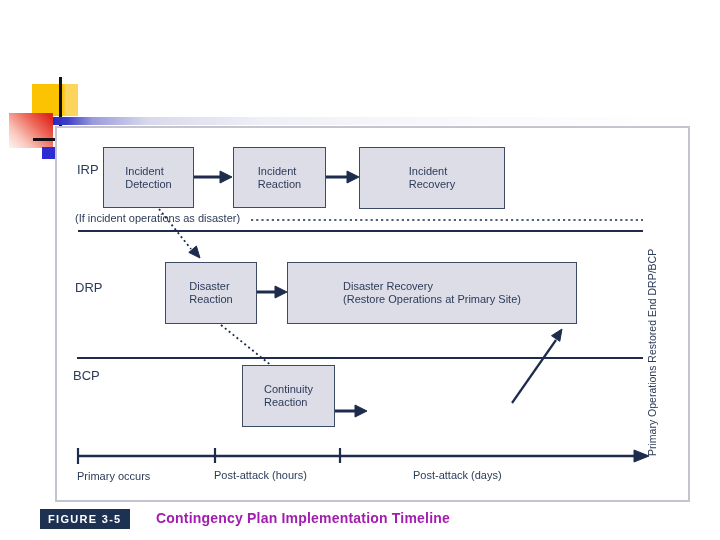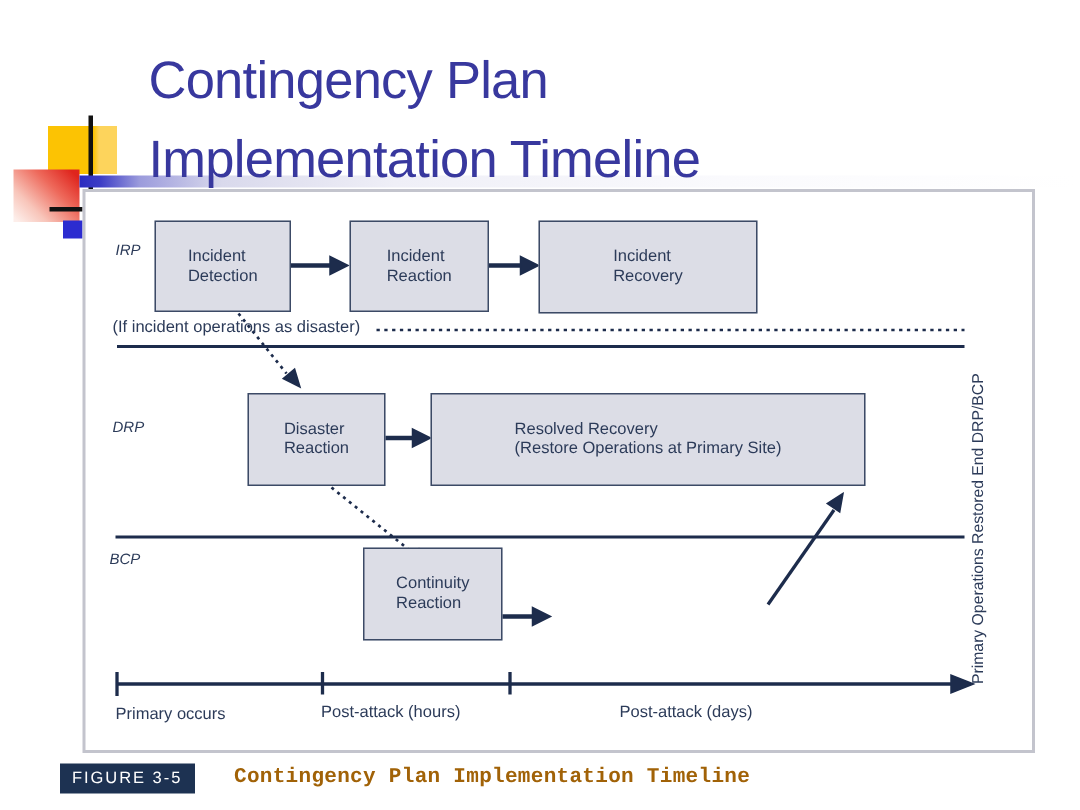--- a/index.html
+++ b/index.html
@@ -25,51 +25,47 @@
 
   
   #panel{left:55px;top:126px;width:631px;height:372px;background:#ffffff;
          border:2px solid #c3c4cd;}
 
   
   .dbox{position:absolute;background:#dcdde6;border:1.5px solid #3c4a66;
         display:flex;align-items:center;justify-content:center;
         color:#2c3b59;font-size:11px;line-height:13px;}
   .note{position:absolute;color:#2c3b59;font-size:11px;line-height:13px;}
-  .rowlab{position:absolute;color:#2c3b59;font-size:10px;font-style:italic;}
+  .rowlab{position:absolute;color:#2c3b59;font-size:13px;}
 
   #note-resolved{left:527px;top:147px;font-size:10.5px;line-height:14px;}
   #vert-note{left:646px;top:246px;width:20px;height:210px;font-size:10.5px;
              color:#2c3b59;writing-mode:vertical-rl;transform:rotate(180deg);}
 
   
   #cap-tag{left:40px;top:509px;height:20px;padding:0 8px;background:#1d3252;
-           color:#ffffff;font-size:11px;font-weight:normal;letter-spacing:1.3px;
+           color:#ffffff;font-size:11px;font-weight:bold;letter-spacing:1.3px;
            display:flex;align-items:center;}
-  #cap-text{left:156px;top:510px;color:#a16207;font-size:14px;font-weight:bold;
-            font-family:Liberation Mono, monospace;letter-spacing:0.2px;text-align:right;}
+  #cap-text{left:156px;top:510px;color:#a21caf;font-size:14px;font-weight:bold;
+            font-family:Liberation Sans, sans-serif;letter-spacing:0.2px;text-align:right;}
 
   svg{position:absolute;left:0;top:0;}
 </style>
 </head>
 <body>
 
 <div id="slide">
 
   <div class="abs" id="deco-yellow"></div>
   <div class="abs" id="deco-red"></div>
   <div class="abs" id="deco-vline"></div>
   <div class="abs" id="deco-bar"></div>
   <div class="abs" id="deco-hline"></div>
   <div class="abs" id="deco-blue"></div>
 
-  <div class="abs" id="title">
-    <div>Contingency Plan</div>
-    <div>Implementation Timeline</div>
-  </div>
 
   <div class="abs" id="panel"></div>
 
   <svg width="720" height="540" viewBox="0 0 720 540">
     <g stroke="#1d2c4c" fill="#1d2c4c">
 
       <line x1="251" y1="220" x2="643" y2="220" stroke-width="1.6" stroke-dasharray="2.2,3" fill="none"></line>
 
       <line x1="78" y1="231" x2="643" y2="231" stroke-width="2" fill="none"></line>
 
@@ -108,21 +104,21 @@
   <div class="rowlab" style="left:73px;top:368px">BCP</div>
 
   <div class="dbox pre" style="left:103px;top:147px;width:89px;height:59px">Incident
 Detection</div>
   <div class="dbox pre" style="left:233px;top:147px;width:91px;height:59px">Incident
 Reaction</div>
   <div class="dbox pre" style="left:359px;top:147px;width:144px;height:60px">Incident
 Recovery</div>
   <div class="dbox pre" style="left:165px;top:262px;width:90px;height:60px">Disaster
 Reaction</div>
-  <div class="dbox pre" style="left:287px;top:262px;width:288px;height:60px">Resolved Recovery
+  <div class="dbox pre" style="left:287px;top:262px;width:288px;height:60px">Disaster Recovery
 (Restore Operations at Primary Site)</div>
   <div class="dbox pre" style="left:242px;top:365px;width:91px;height:60px">Continuity
 Reaction</div>
 
   <div class="note" style="left:75px;top:212px">(If incident operations as disaster)</div>
   <div class="abs" id="vert-note">Primary Operations Restored End DRP/BCP</div>
 
   <div class="note" style="left:77px;top:470px">Primary occurs</div>
   <div class="note" style="left:214px;top:469px">Post-attack (hours)</div>
   <div class="note" style="left:413px;top:469px">Post-attack (days)</div>

